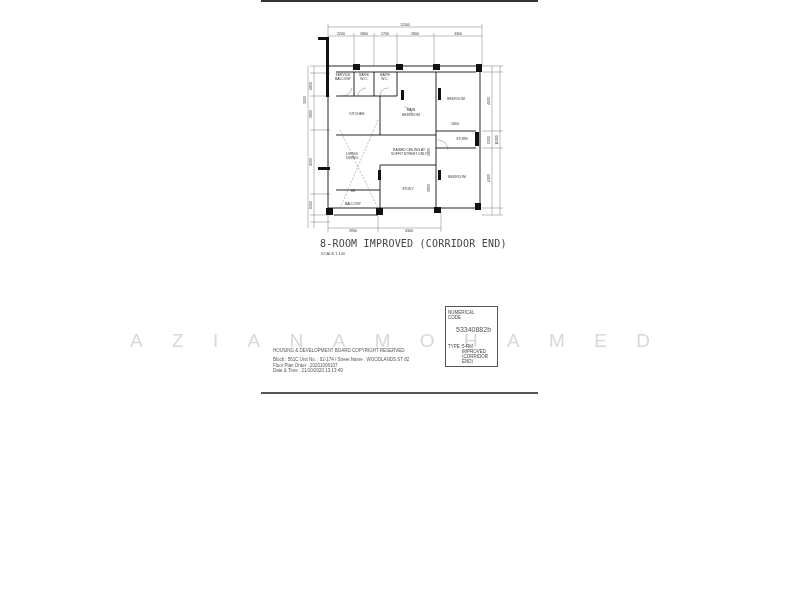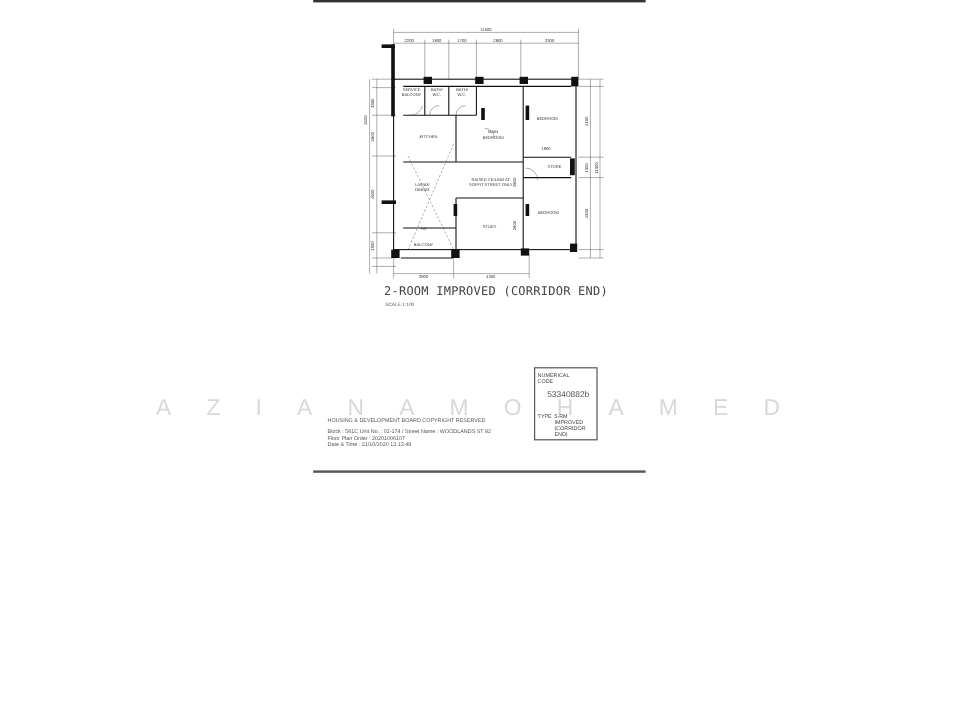--- a/index.html
+++ b/index.html
@@ -148,21 +148,21 @@
       <text x="352" y="159">DINING</text>
     <text x="409" y="151">RAISED CEILING AT</text>
       <text x="409" y="155">SOFFIT STREET ONLY</text>
     <text x="408" y="190">STUDY</text>
     <text x="457" y="178">BEDROOM</text>
     <text x="353" y="205">BALCONY</text>
     <text x="353" y="192">HS</text>
   </g>
 </svg>
 
-<div class="title">2-ROOM IMPROVED (CORRIDOR END)</div>
+<div class="title">8-ROOM IMPROVED (CORRIDOR END)</div>
 <div class="scale">SCALE  1:100</div>
 
 <div class="watermark">
   <span>A</span>
   <span>Z</span>
   <span>I</span>
   <span>A</span>
   <span>N</span>
   <span>A</span>
   <span>M</span>

